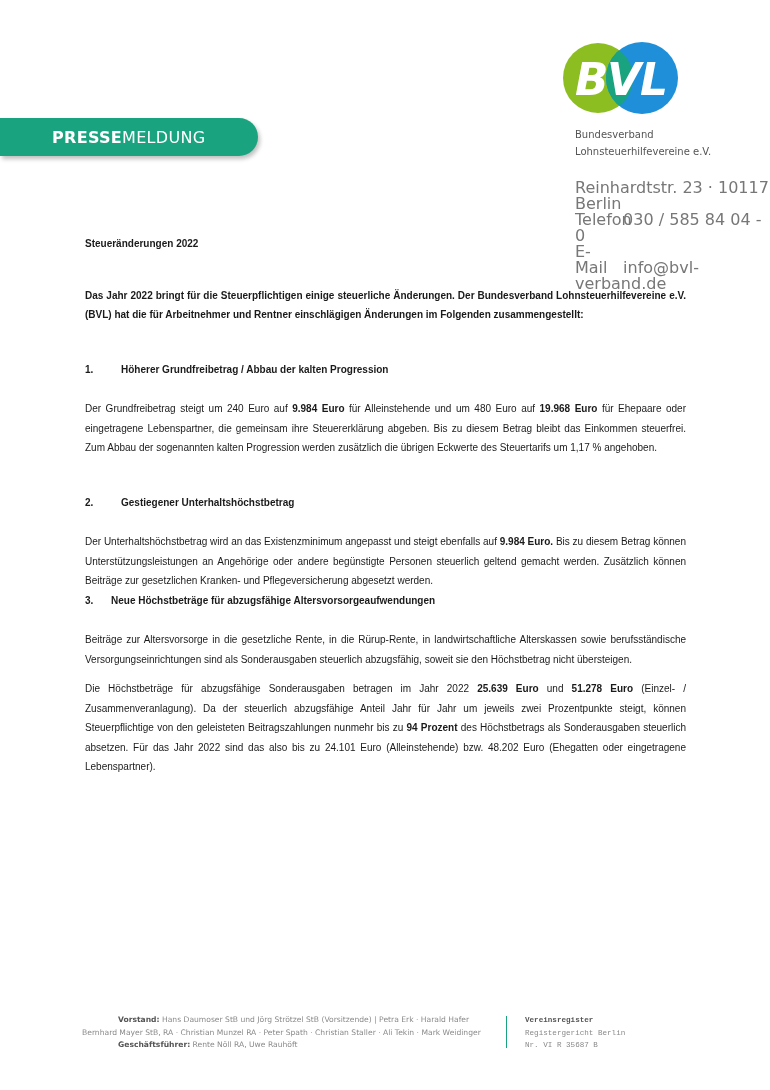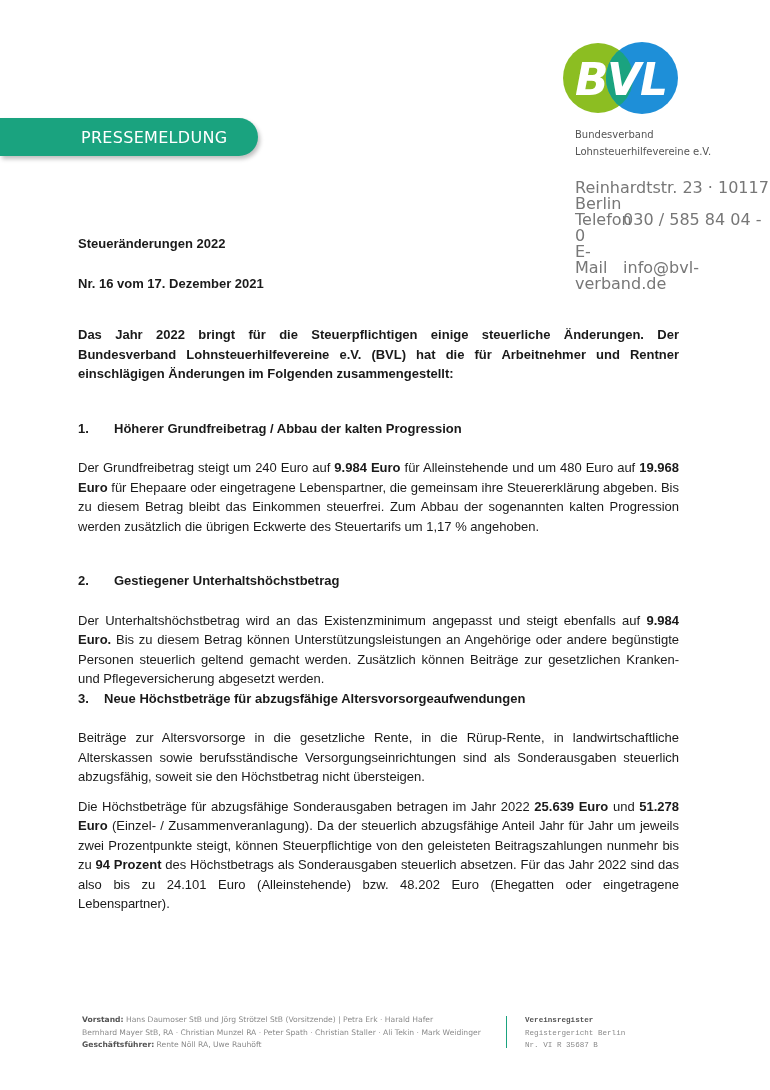--- a/index.html
+++ b/index.html
@@ -1,32 +1,32 @@
 <!DOCTYPE html>
 <html><head>
 <meta charset="utf-8">
 <style>
   html, body { margin: 0; padding: 0; background: #ffffff; }
   body { width: 770px; height: 1090px; position: relative; overflow: hidden; font-family: "Liberation Sans", sans-serif; color: #1a1a1a; }
   .banner { position: absolute; left: 0; top: 118px; width: 258px; height: 38px; background: #1aa37f; border-radius: 0 19px 19px 0; box-shadow: 2px 3px 4px rgba(0,0,0,0.25); display: flex; align-items: center; }
   .banner-text { margin-left: 52px; font-family: "DejaVu Sans", sans-serif; font-size: 16px; color: #ffffff; letter-spacing: 0.3px; }
-  .banner-text b { font-weight: normal; margin-left: 29px; }
+  .banner-text b { font-weight: bold; }
   .banner-text span.light { font-weight: normal; }
   .logo { position: absolute; left: 562px; top: 42px; width: 118px; height: 72px; }
   .org-name { position: absolute; left: 575px; top: 126px; font-family: "DejaVu Sans", sans-serif; font-size: 10px; line-height: 17px; color: #555; }
   .contact { position: absolute; left: 575px; top: 180px; font-family: "DejaVu Sans", sans-serif; font-size: 16px; line-height: 16px; color: #777; }
   .contact .lbl { display: inline-block; width: 43px; }
-  .content { position: absolute; left: 78px; top: 234px; width: 601px; font-size: 13px; line-height: 19.5px; }
+  .content { position: absolute; left: 85px; top: 234px; width: 601px; font-size: 10px; line-height: 19.5px; }
   .content p { margin: 0; text-align: justify; }
   .bold { font-weight: bold; }
   .h { font-weight: bold; margin: 0; }
   .h .num { display: inline-block; width: 36px; }
   .h3 .num { width: 26px; }
   .footer-left { position: absolute; left: 82px; top: 1014px; font-family: "DejaVu Sans", sans-serif; font-size: 7.6px; line-height: 12.5px; color: #8a8a8a; }
-  .footer-left b { color: #555; }
+  .footer-left b { color: #555; margin-left: 36px; }
   .footer-sep { position: absolute; left: 506px; top: 1016px; width: 1px; height: 32px; background: #1aa37f; }
   .footer-right { position: absolute; left: 525px; top: 1014px; font-family: Liberation Mono, monospace; font-size: 7.6px; line-height: 12.5px; color: #8a8a8a; }
   .footer-right b { color: #555; }
 </style>
 </head>
 <body>
 
 <div class="banner">
   <div class="banner-text"><b>PRESSE</b><span class="light">MELDUNG</span></div>
 </div>
@@ -49,21 +49,20 @@
 </div>
 
 <div class="contact">
   <div>Reinhardtstr. 23  ·  10117 Berlin</div>
   <div><span class="lbl">Telefon</span> <span>030 / 585 84 04 - 0</span></div>
   <div><span class="lbl">E-Mail</span> <span>info@bvl-verband.de</span></div>
 </div>
 
 <div class="content">
   <div class="h">Steueränderungen 2022</div>
-  <div class="h" style="margin-top:20px">Nr. 16 vom 17. Dezember 2021</div>
   <p class="bold" style="margin-top:32px">Das Jahr 2022 bringt für die Steuerpflichtigen einige steuerliche Änderungen. Der Bundesverband Lohnsteuerhilfevereine e.V. (BVL) hat die für Arbeitnehmer und Rentner einschlägigen Änderungen im Folgenden zusammengestellt:</p>
 
   <div class="h" style="margin-top:35px"><span class="num">1.</span><span>Höherer Grundfreibetrag / Abbau der kalten Progression</span></div>
   <p style="margin-top:20px"><span>Der Grundfreibetrag steigt um 240 Euro auf </span><b>9.984 Euro</b><span> für Alleinstehende und um 480 Euro auf </span><b>19.968 Euro</b><span> für Ehepaare oder eingetragene Lebenspartner, die gemeinsam ihre Steuererklärung abgeben. Bis zu diesem Betrag bleibt das Einkommen steuerfrei. Zum Abbau der sogenannten kalten Progression werden zusätzlich die übrigen Eckwerte des Steuertarifs um 1,17 % angehoben.</span></p>
 
   <div class="h" style="margin-top:35px"><span class="num">2.</span><span>Gestiegener Unterhaltshöchstbetrag</span></div>
   <p style="margin-top:20px"><span>Der Unterhaltshöchstbetrag wird an das Existenzminimum angepasst und steigt ebenfalls auf </span><b>9.984 Euro.</b><span> Bis zu diesem Betrag können Unterstützungsleistungen an Angehörige oder andere begünstigte Personen steuerlich geltend gemacht werden. Zusätzlich können Beiträge zur gesetzlichen Kranken- und Pflegeversicherung abgesetzt werden.</span></p>
 
   <div class="h h3" style=""><span class="num">3.</span><span>Neue Höchstbeträge für abzugsfähige Altersvorsorgeaufwendungen</span></div>
   <p style="margin-top:20px">Beiträge zur Altersvorsorge in die gesetzliche Rente, in die Rürup-Rente, in landwirtschaftliche Alterskassen sowie berufsständische Versorgungseinrichtungen sind als Sonderausgaben steuerlich abzugsfähig, soweit sie den Höchstbetrag nicht übersteigen.</p>

